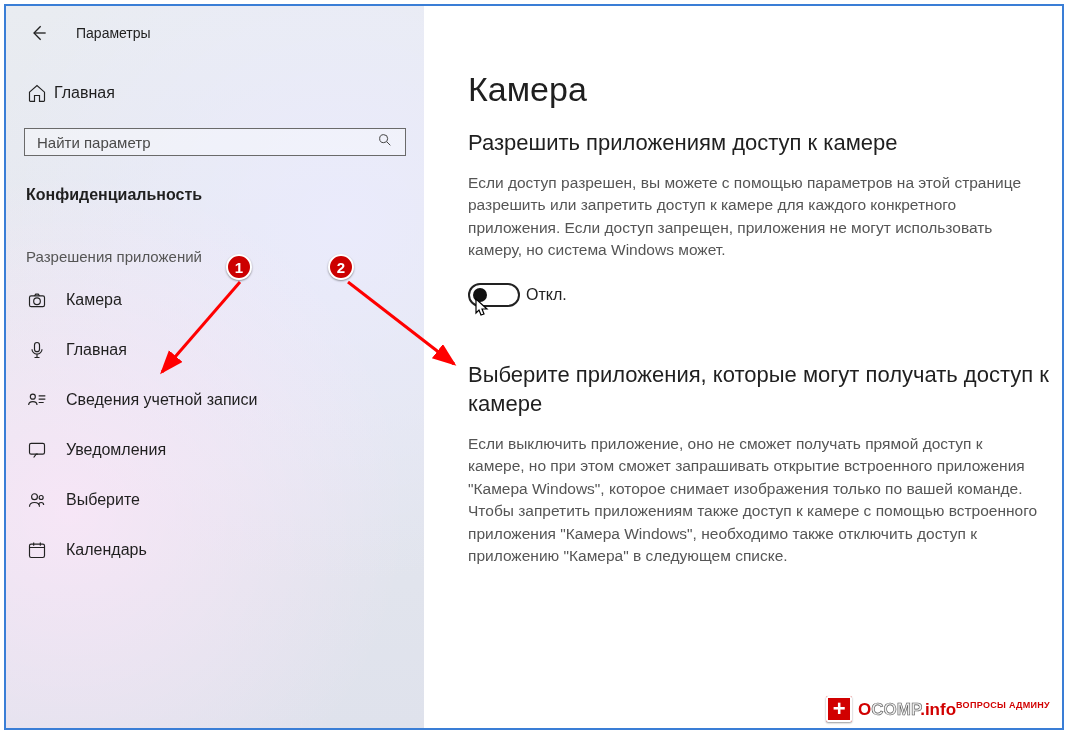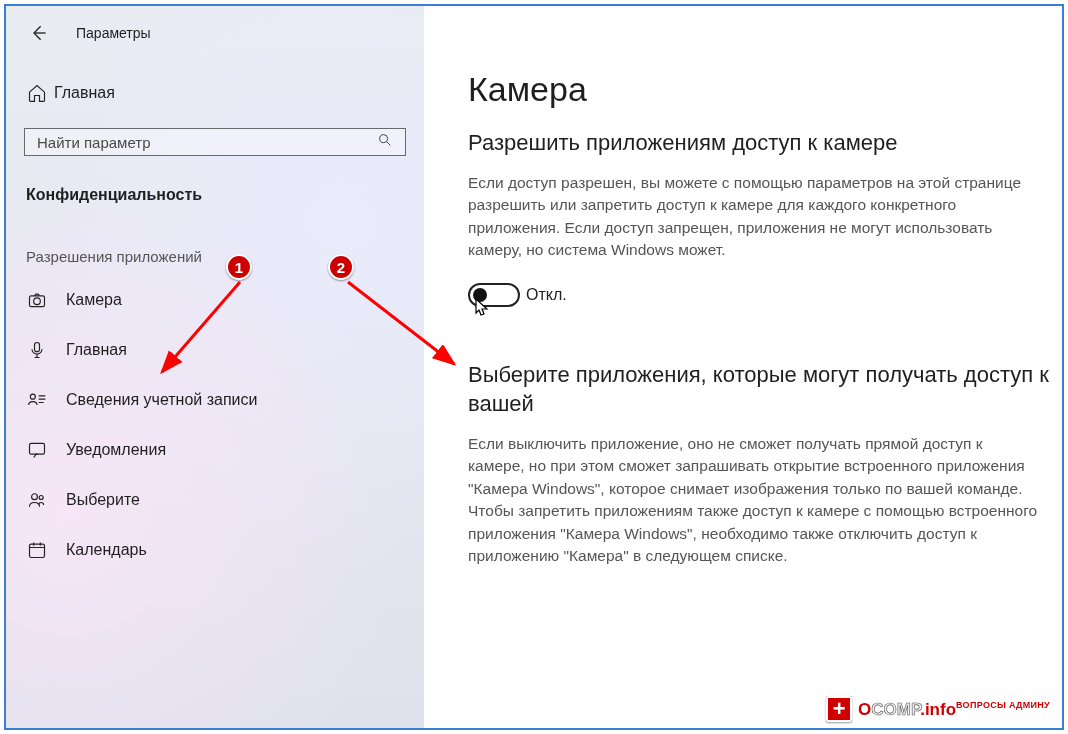--- a/index.html
+++ b/index.html
@@ -292,21 +292,21 @@
         <div class="knob"></div>
       </div>
       <span class="cursor">
         <svg width="18" height="22" viewBox="0 0 18 22">
             <path d="M2 2l0 14 3-3 2 5 3-1-2-5 5 0z" fill="#fff" stroke="#000" stroke-width="1.2"></path>
           </svg>
       </span>
       <span class="toggle-label">Откл.</span>
     </div>
 
-    <h2>Выберите приложения, которые могут получать доступ к вашей</h2>
+    <h2>Выберите приложения, которые могут получать доступ к камере</h2>
     <p>Если выключить приложение, оно не сможет получать прямой доступ к камере, но при этом сможет запрашивать открытие встроенного приложения "Камера Windows", которое снимает изображения только по вашей команде. Чтобы запретить приложениям также доступ к камере с помощью встроенного приложения "Камера Windows", необходимо также отключить доступ к приложению "Камера" в следующем списке.</p>
   </main>
 
 </div>
 
 <div class="overlay">
   <svg width="1068" height="734" style="position:absolute;inset:0">
     <defs>
       <marker id="ah" markerWidth="10" markerHeight="10" refX="7" refY="3" orient="auto">
         <path d="M0,0 L8,3 L0,6 z" fill="#ff0000"></path>

